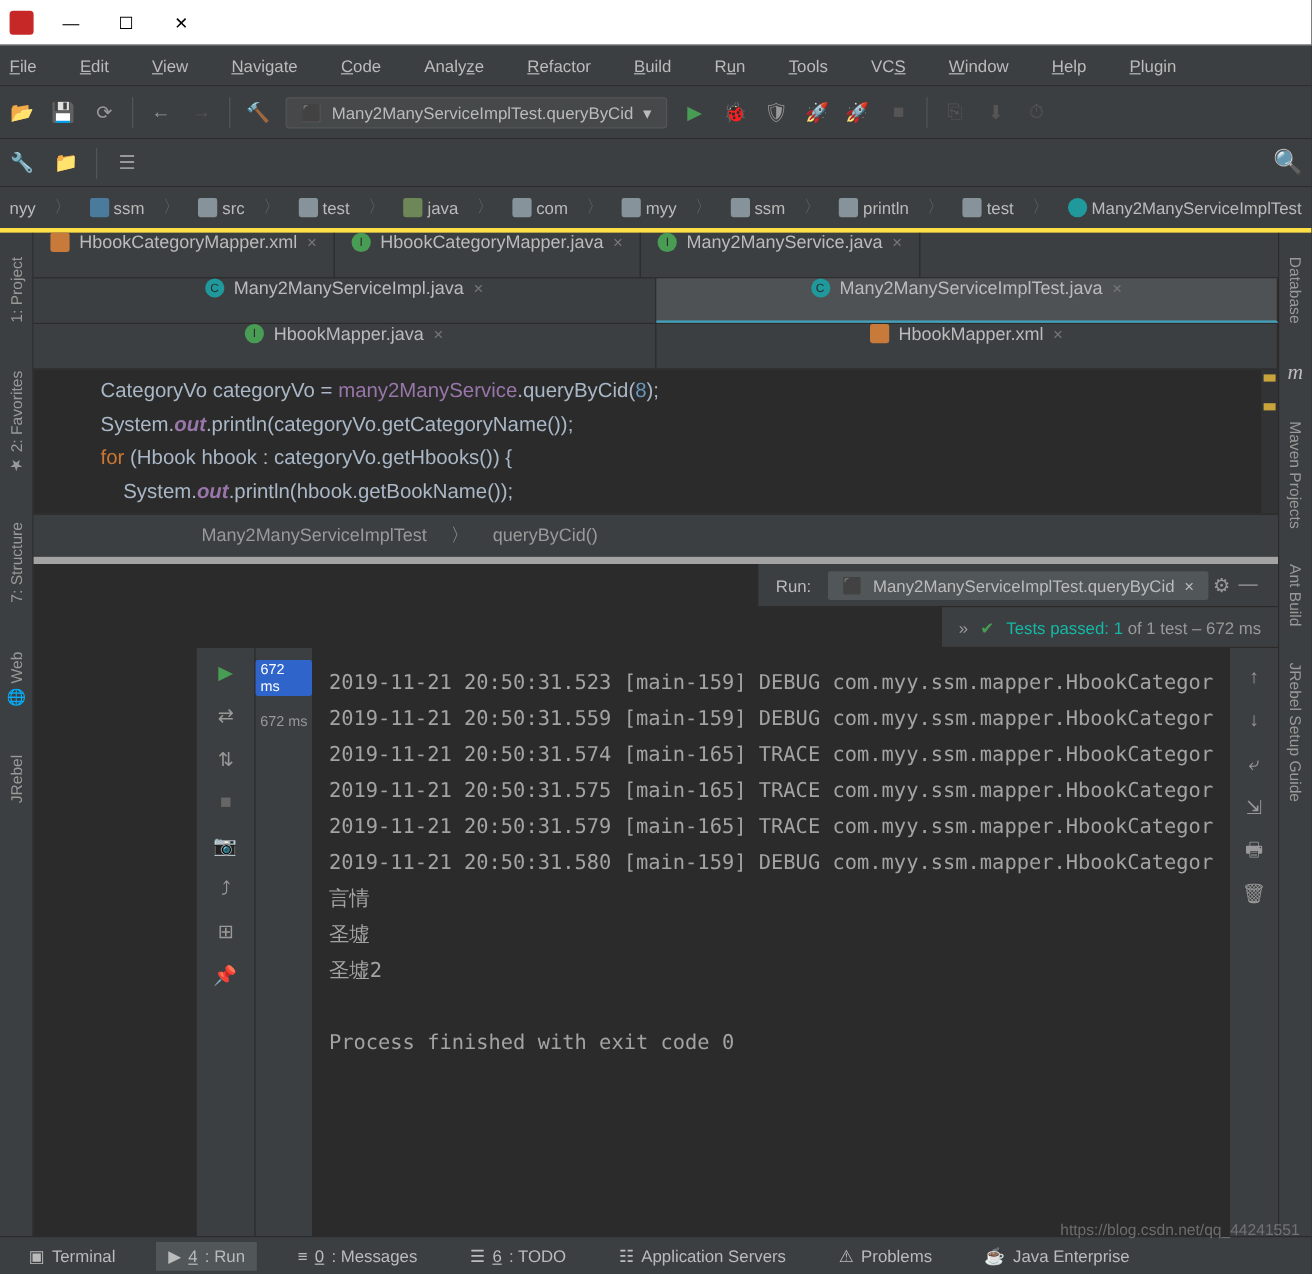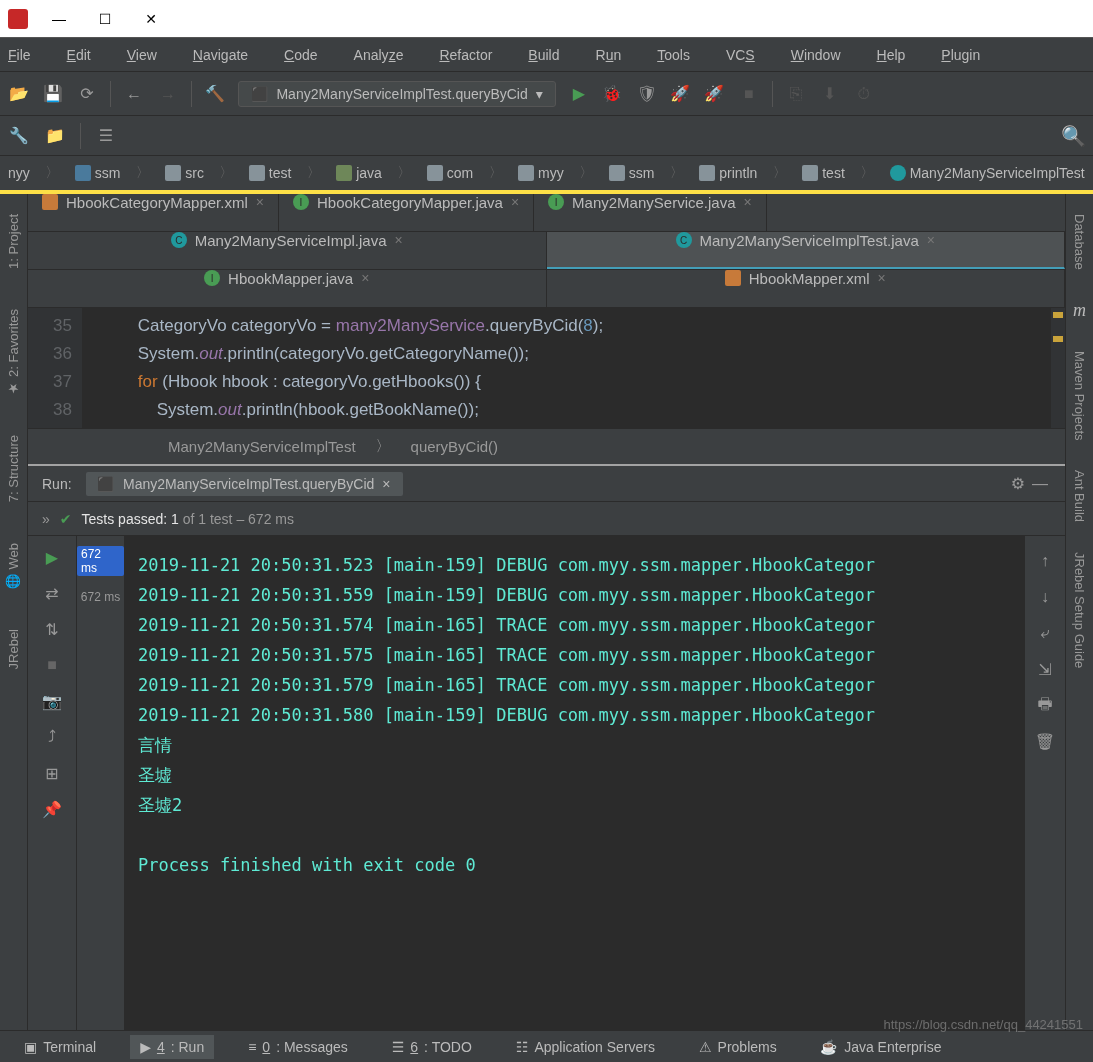--- a/index.html
+++ b/index.html
@@ -36,36 +36,36 @@
 .tab.active{background:#4e5254;border-bottom:2px solid #439eb8;}
 .tab .close{color:#777;font-size:14px;}
 .tab-icon{width:16px;height:16px;border-radius:50%;background:#87939a;font-size:10px;display:flex;align-items:center;justify-content:center;color:#2b2b2b;}
 .tab-icon.orange{background:#c77a3a;border-radius:2px;}
 .tab-icon.green{background:#499c54;}
 .tab-icon.teal{background:#20999d;}
 .editor{flex:0 0 120px;background:#2b2b2b;display:flex;font-family:'Consolas',monospace;font-size:17px;overflow:hidden;position:relative;}
 .gutter{width:54px;background:#313335;color:#606366;text-align:right;padding:4px 10px 0 0;line-height:28px;}
 .code{flex:1;padding:4px 0 0 18px;line-height:28px;color:#a9b7c6;white-space:pre;overflow:hidden;}
 .kw{color:#cc7832;}
-.it{font-style:italic;color:#9876aa;}
+.it{font-style:italic;color:#9876aa;font-weight:bold;}
 .purple{color:#9876aa;}
 .editor-mark{position:absolute;right:0;top:0;width:14px;height:100%;background:#313335;}
 .editor-mark .m{position:absolute;right:2px;width:10px;height:6px;background:#c9a33b;}
 .crumb2{height:36px;background:#3c3f41;display:flex;align-items:center;padding:0 140px;gap:20px;color:#999;font-size:15px;border-top:1px solid #2b2b2b;}
-.run-panel{flex:1;background:#2b2b2b;display:flex;flex-direction:column;border-top:2px solid #a3a3a3;}
+.run-panel{flex:1;background:#2b2b2b;display:flex;flex-direction:column;border-top:6px solid #a3a3a3;align-items:flex-end;}
 .run-head{height:36px;background:#3c3f41;display:flex;align-items:center;padding:0 14px;border-bottom:1px solid #2b2b2b;}
 .run-head .lbl{margin-right:14px;}
 .run-head .rtab{background:#515658;padding:4px 12px;display:flex;align-items:center;gap:8px;border-radius:2px;}
 .run-head .spacer{flex:1;}
 .run-body{flex:1;display:flex;}
 .run-left{width:48px;background:#3c3f41;display:flex;flex-direction:column;align-items:center;gap:14px;padding-top:10px;}
 .run-left2{width:48px;background:#3c3f41;display:flex;flex-direction:column;align-items:center;gap:14px;padding-top:10px;border-left:1px solid #2b2b2b;}
 .test-bar{height:34px;background:#3c3f41;display:flex;align-items:center;padding:0 14px;gap:10px;color:#999;border-bottom:1px solid #2b2b2b;}
 .test-pass{color:#499c54;}
-.console{flex:1;background:#2b2b2b;font-family:'Consolas',monospace;font-size:17px;color:#5eead4;padding:14px 14px;line-height:30px;white-space:pre;overflow:hidden;position:relative;}
+.console{flex:1;background:#2b2b2b;font-family:'Consolas',monospace;font-size:17px;color:#a3a3a3;padding:14px 14px;line-height:30px;white-space:pre;overflow:hidden;position:relative;}
 .run-right{width:40px;background:#3c3f41;display:flex;flex-direction:column;align-items:center;gap:14px;padding-top:14px;}
 .timebadge{background:#2f65ca;color:#fff;font-size:12px;padding:1px 4px;border-radius:2px;}
 .bottombar{height:32px;background:#3c3f41;display:flex;align-items:center;padding:0 14px;gap:24px;border-top:1px solid #2b2b2b;font-size:14px;}
 .bottombar .btab{display:flex;align-items:center;gap:6px;padding:4px 10px;}
 .bottombar .btab.active{background:#515658;}
 .watermark{position:absolute;bottom:30px;right:10px;color:#888;font-size:13px;opacity:0.7;}
 .m-italic{font-style:italic;font-family:serif;font-size:18px;color:#bbb;}
 </style>
 </head>
 <body>
@@ -233,26 +233,20 @@
           </div>
         <div class="tab" style="flex:1;justify-content:center;">
             <div class="tab-icon orange"></div>
             <span>HbookMapper.xml</span>
             <span class="close">×</span>
           </div>
       </div>
     </div>
 
     <div class="editor">
-      <div class="gutter">
-        <div>35</div>
-        <div>36</div>
-        <div>37</div>
-        <div>38</div>
-      </div>
       <div class="code">        CategoryVo categoryVo = <span class="purple">many2ManyService</span>.queryByCid(<span style="color:#6897bb;">8</span>);
         System.<span class="it">out</span>.println(categoryVo.getCategoryName());
         <span class="kw">for</span> (Hbook hbook : categoryVo.getHbooks()) {
             System.<span class="it">out</span>.println(hbook.getBookName());</div>
       <div class="editor-mark">
         <div class="m" style="top:4px;"></div>
           <div class="m" style="top:28px;"></div>
       </div>
     </div>
 
@@ -270,21 +264,21 @@
           <span>Many2ManyServiceImplTest.queryByCid</span>
           <span class="close">×</span>
         </div>
         <div class="spacer"></div>
         <div class="tb-icon">⚙</div>
         <div class="tb-icon">—</div>
       </div>
       <div class="test-bar">
         <span>»</span>
         <span class="test-pass">✔</span>
-        <span><span style="color:#e5e5e5;">Tests passed: 1</span><span> of 1 test – 672 ms</span></span>
+        <span><span style="color:#14b8a6;">Tests passed: 1</span><span> of 1 test – 672 ms</span></span>
       </div>
       <div class="run-body">
         <div class="run-left">
           <div class="tb-icon green">▶</div>
           <div class="tb-icon">⇄</div>
           <div class="tb-icon">⇅</div>
           <div class="tb-icon" style="color:#666;">■</div>
           <div class="tb-icon">📷</div>
           <div class="tb-icon">⤴</div>
           <div class="tb-icon">⊞</div>

